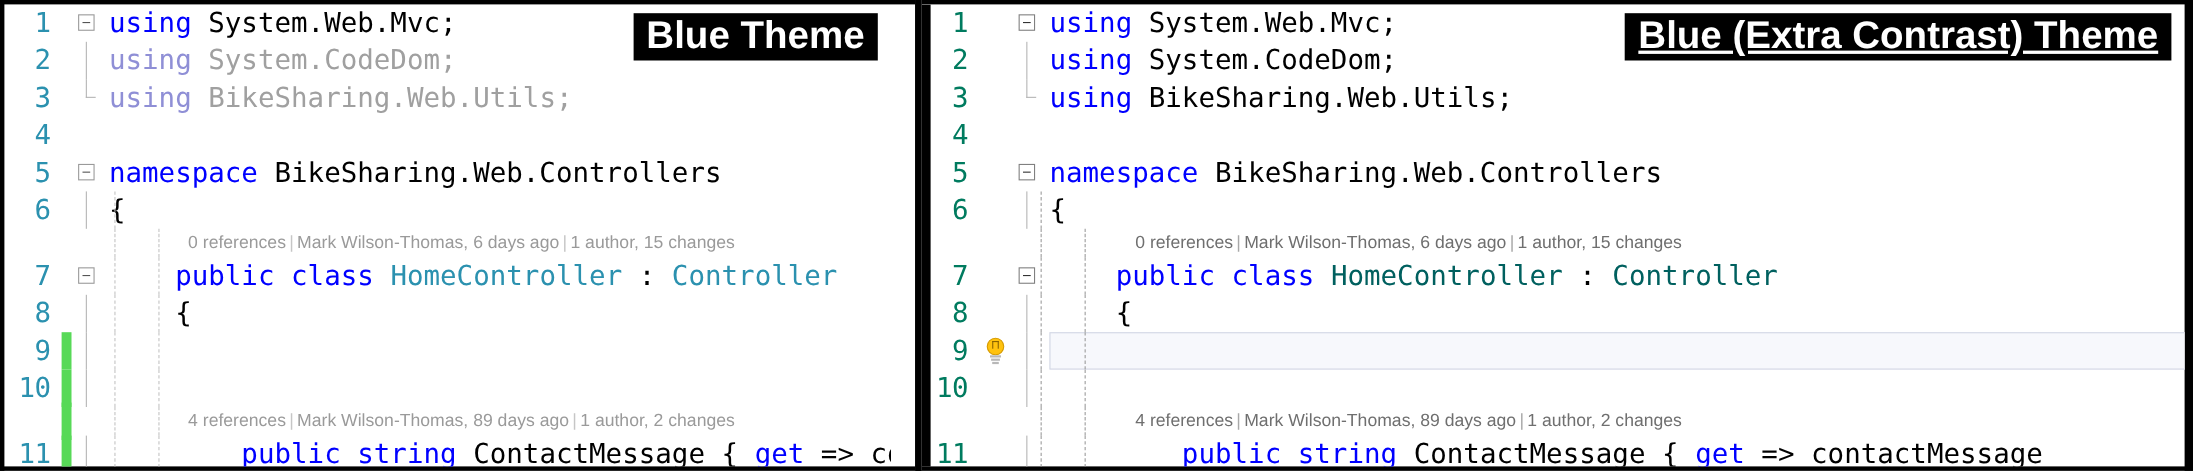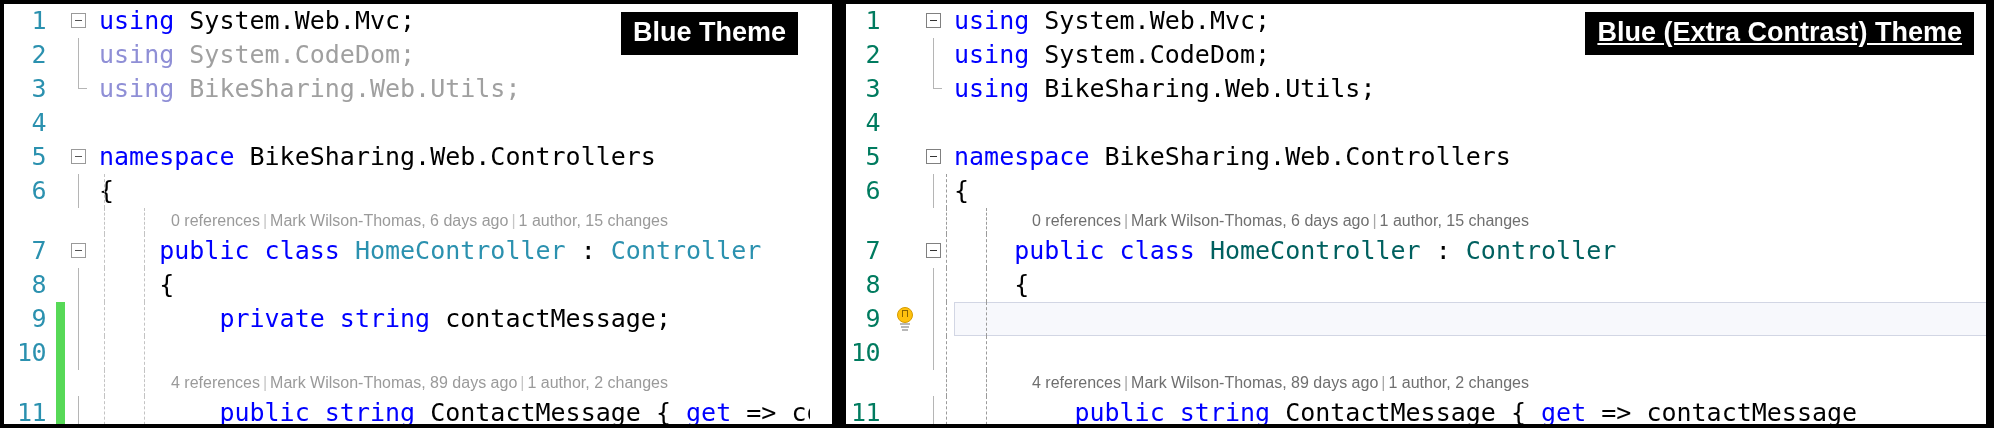--- a/index.html
+++ b/index.html
@@ -159,21 +159,21 @@
   .bulb .b2{position:absolute;left:7px;top:19px;width:8px;height:2px;background:#b8b8b8;}
   .bulb .b3{position:absolute;left:8px;top:22px;width:6px;height:2px;background:#b8b8b8;}
 
   
   .badge{
     position:absolute;
     background:#000;
     color:#fff;
     font-family:"Liberation Sans","DejaVu Sans",sans-serif;
     font-weight:bold;
-    font-size:27px;
+    font-size:35px;
     line-height:27px;
     padding:7px 12px 9px 12px;
     white-space:nowrap;
     z-index:40;
   }
   #badge-left{ top:8px; right:12px; }
   #badge-right{ top:8px; right:12px;text-decoration:underline; }
 
   
   .leftbar{
@@ -261,21 +261,20 @@
           <div class="code"><span class="plain">    {</span></div>
           <div class="guide" style="left: 100px;"></div>
           <div class="guide" style="left: 140px;"></div>
         </div>
         <div class="row">
           <div class="lineno">9</div>
           <div class="changebar green"></div>
           <div class="glyphcell">
             <span class="vline"></span>
           </div>
-          <div class="code"><span class="kw">        private</span><span class="plain"> </span><span class="kw">string</span><span class="plain"> contactMessage;</span></div>
           <div class="guide" style="left: 100px;"></div>
           <div class="guide" style="left: 140px;"></div>
         </div>
         <div class="row">
           <div class="lineno">10</div>
           <div class="changebar green"></div>
           <div class="glyphcell">
             <span class="vline"></span>
           </div>
           <div class="code"></div>

